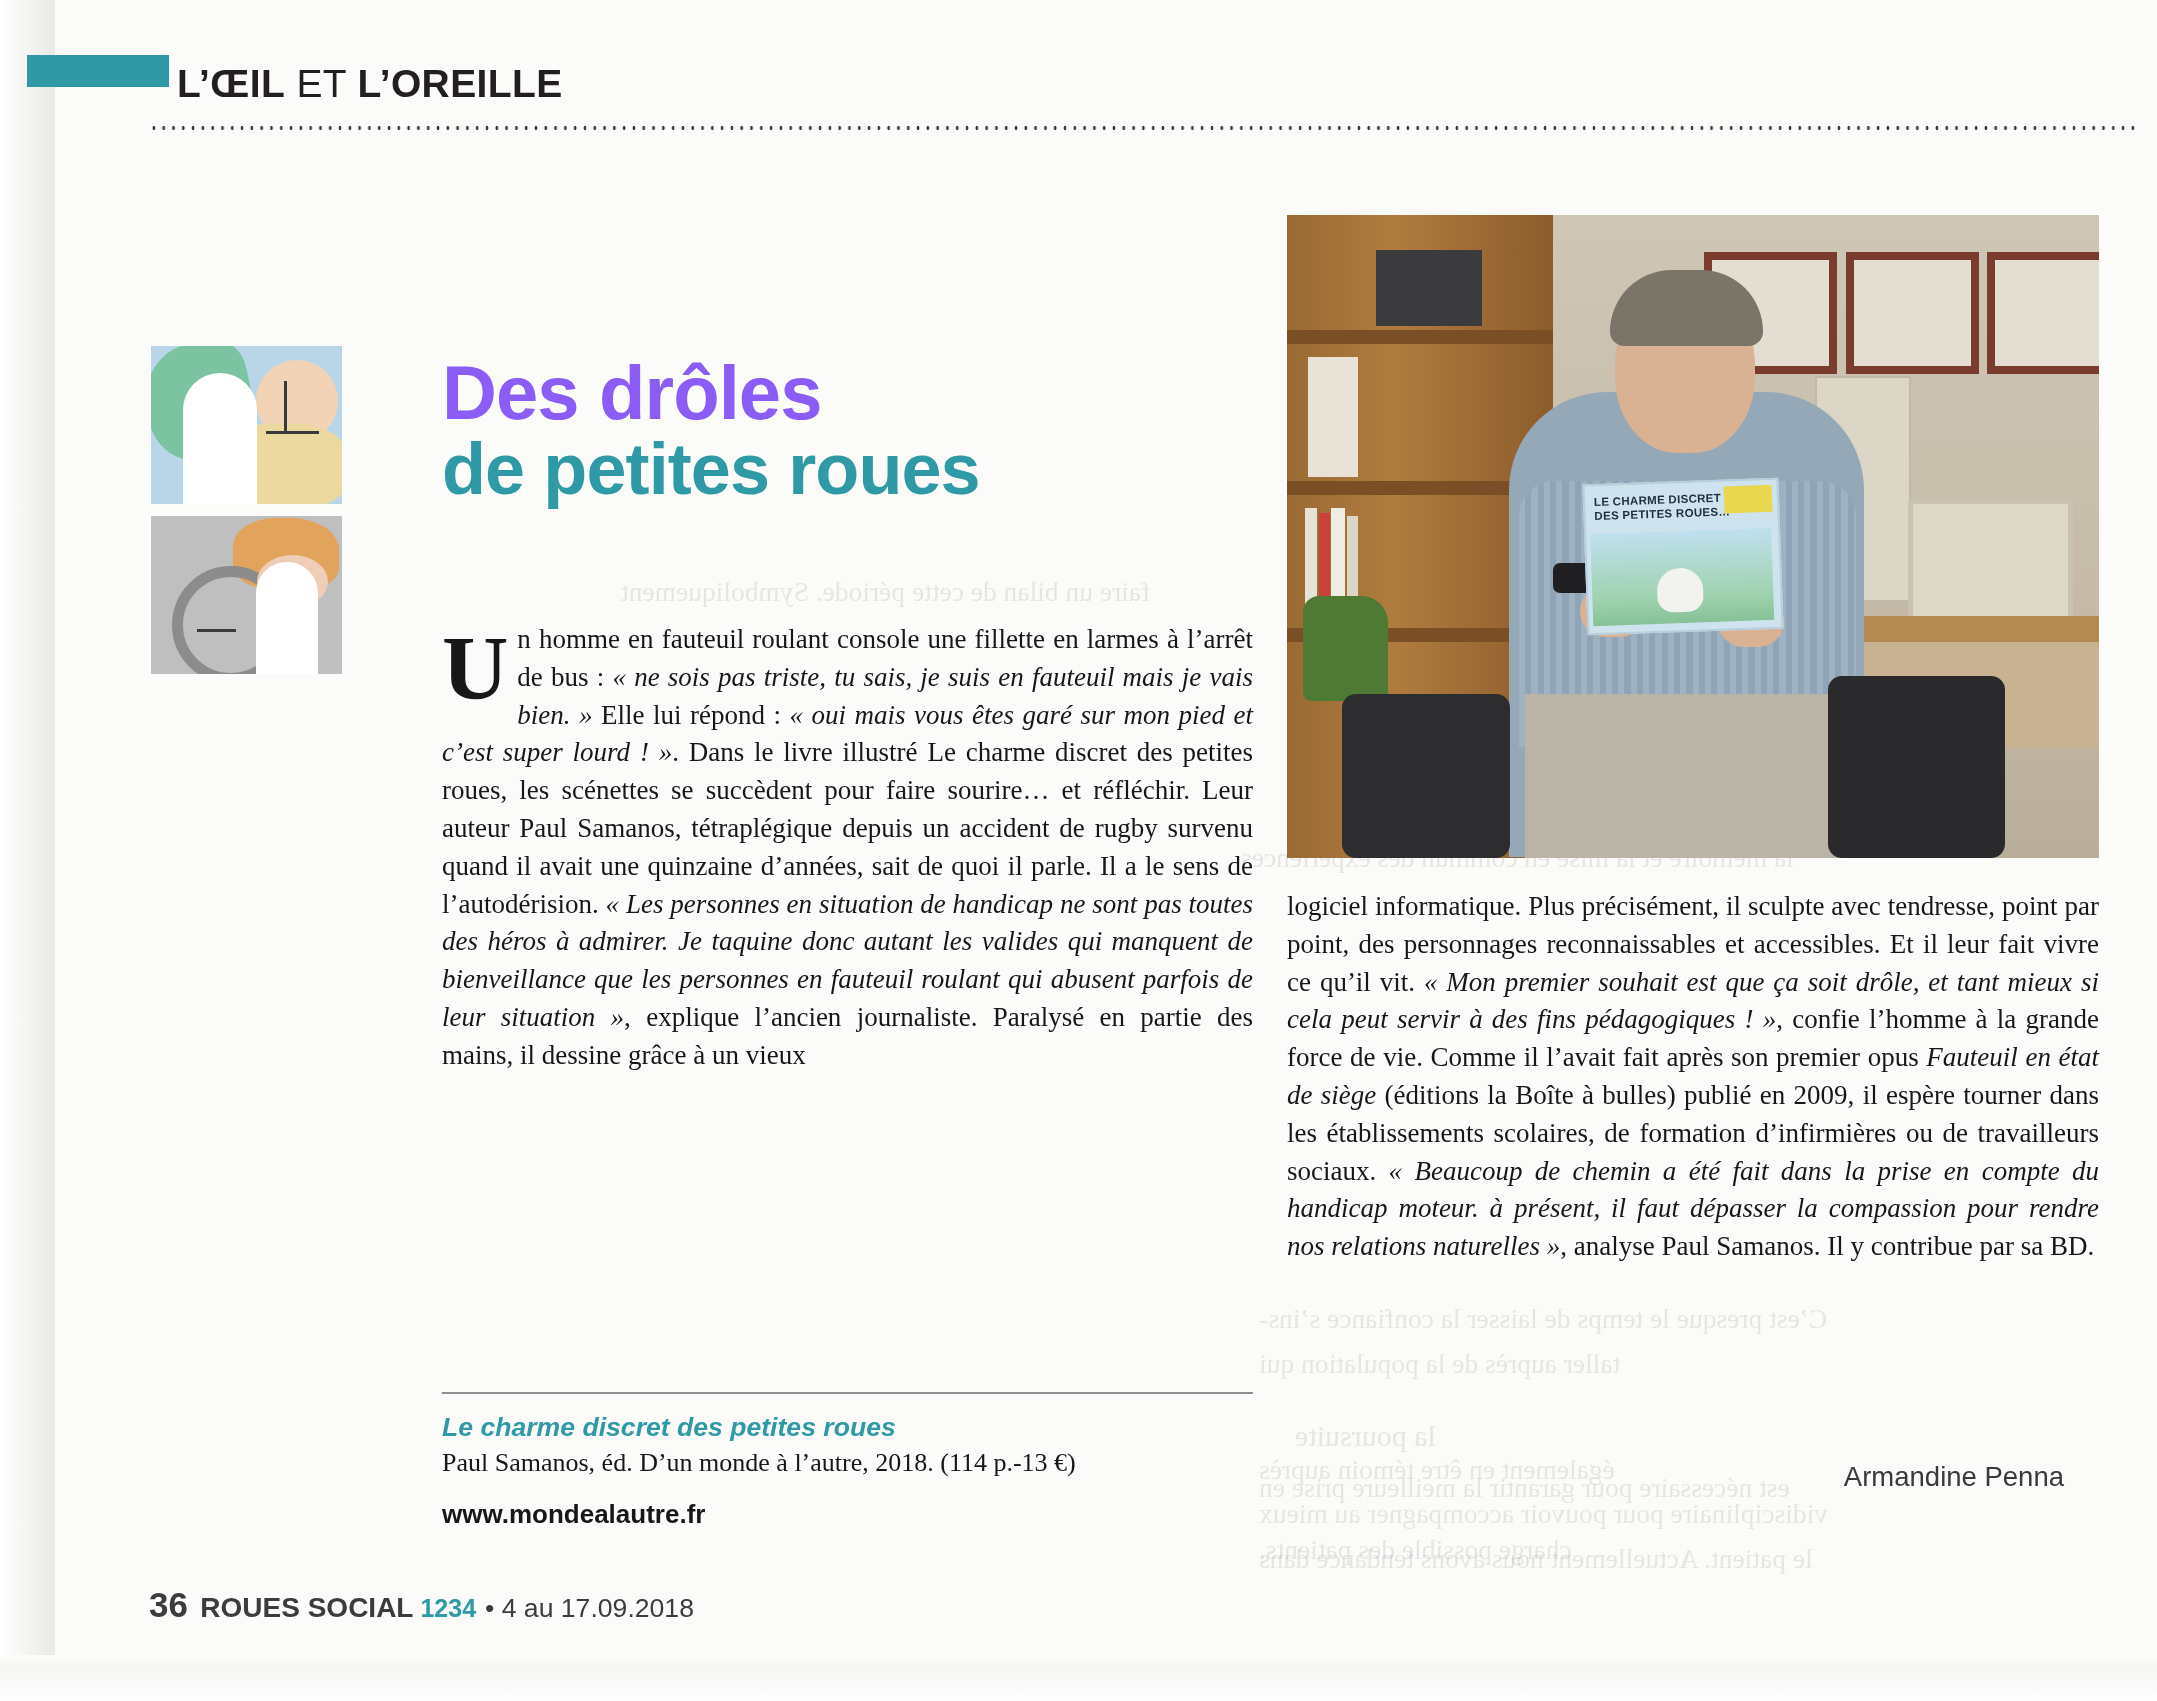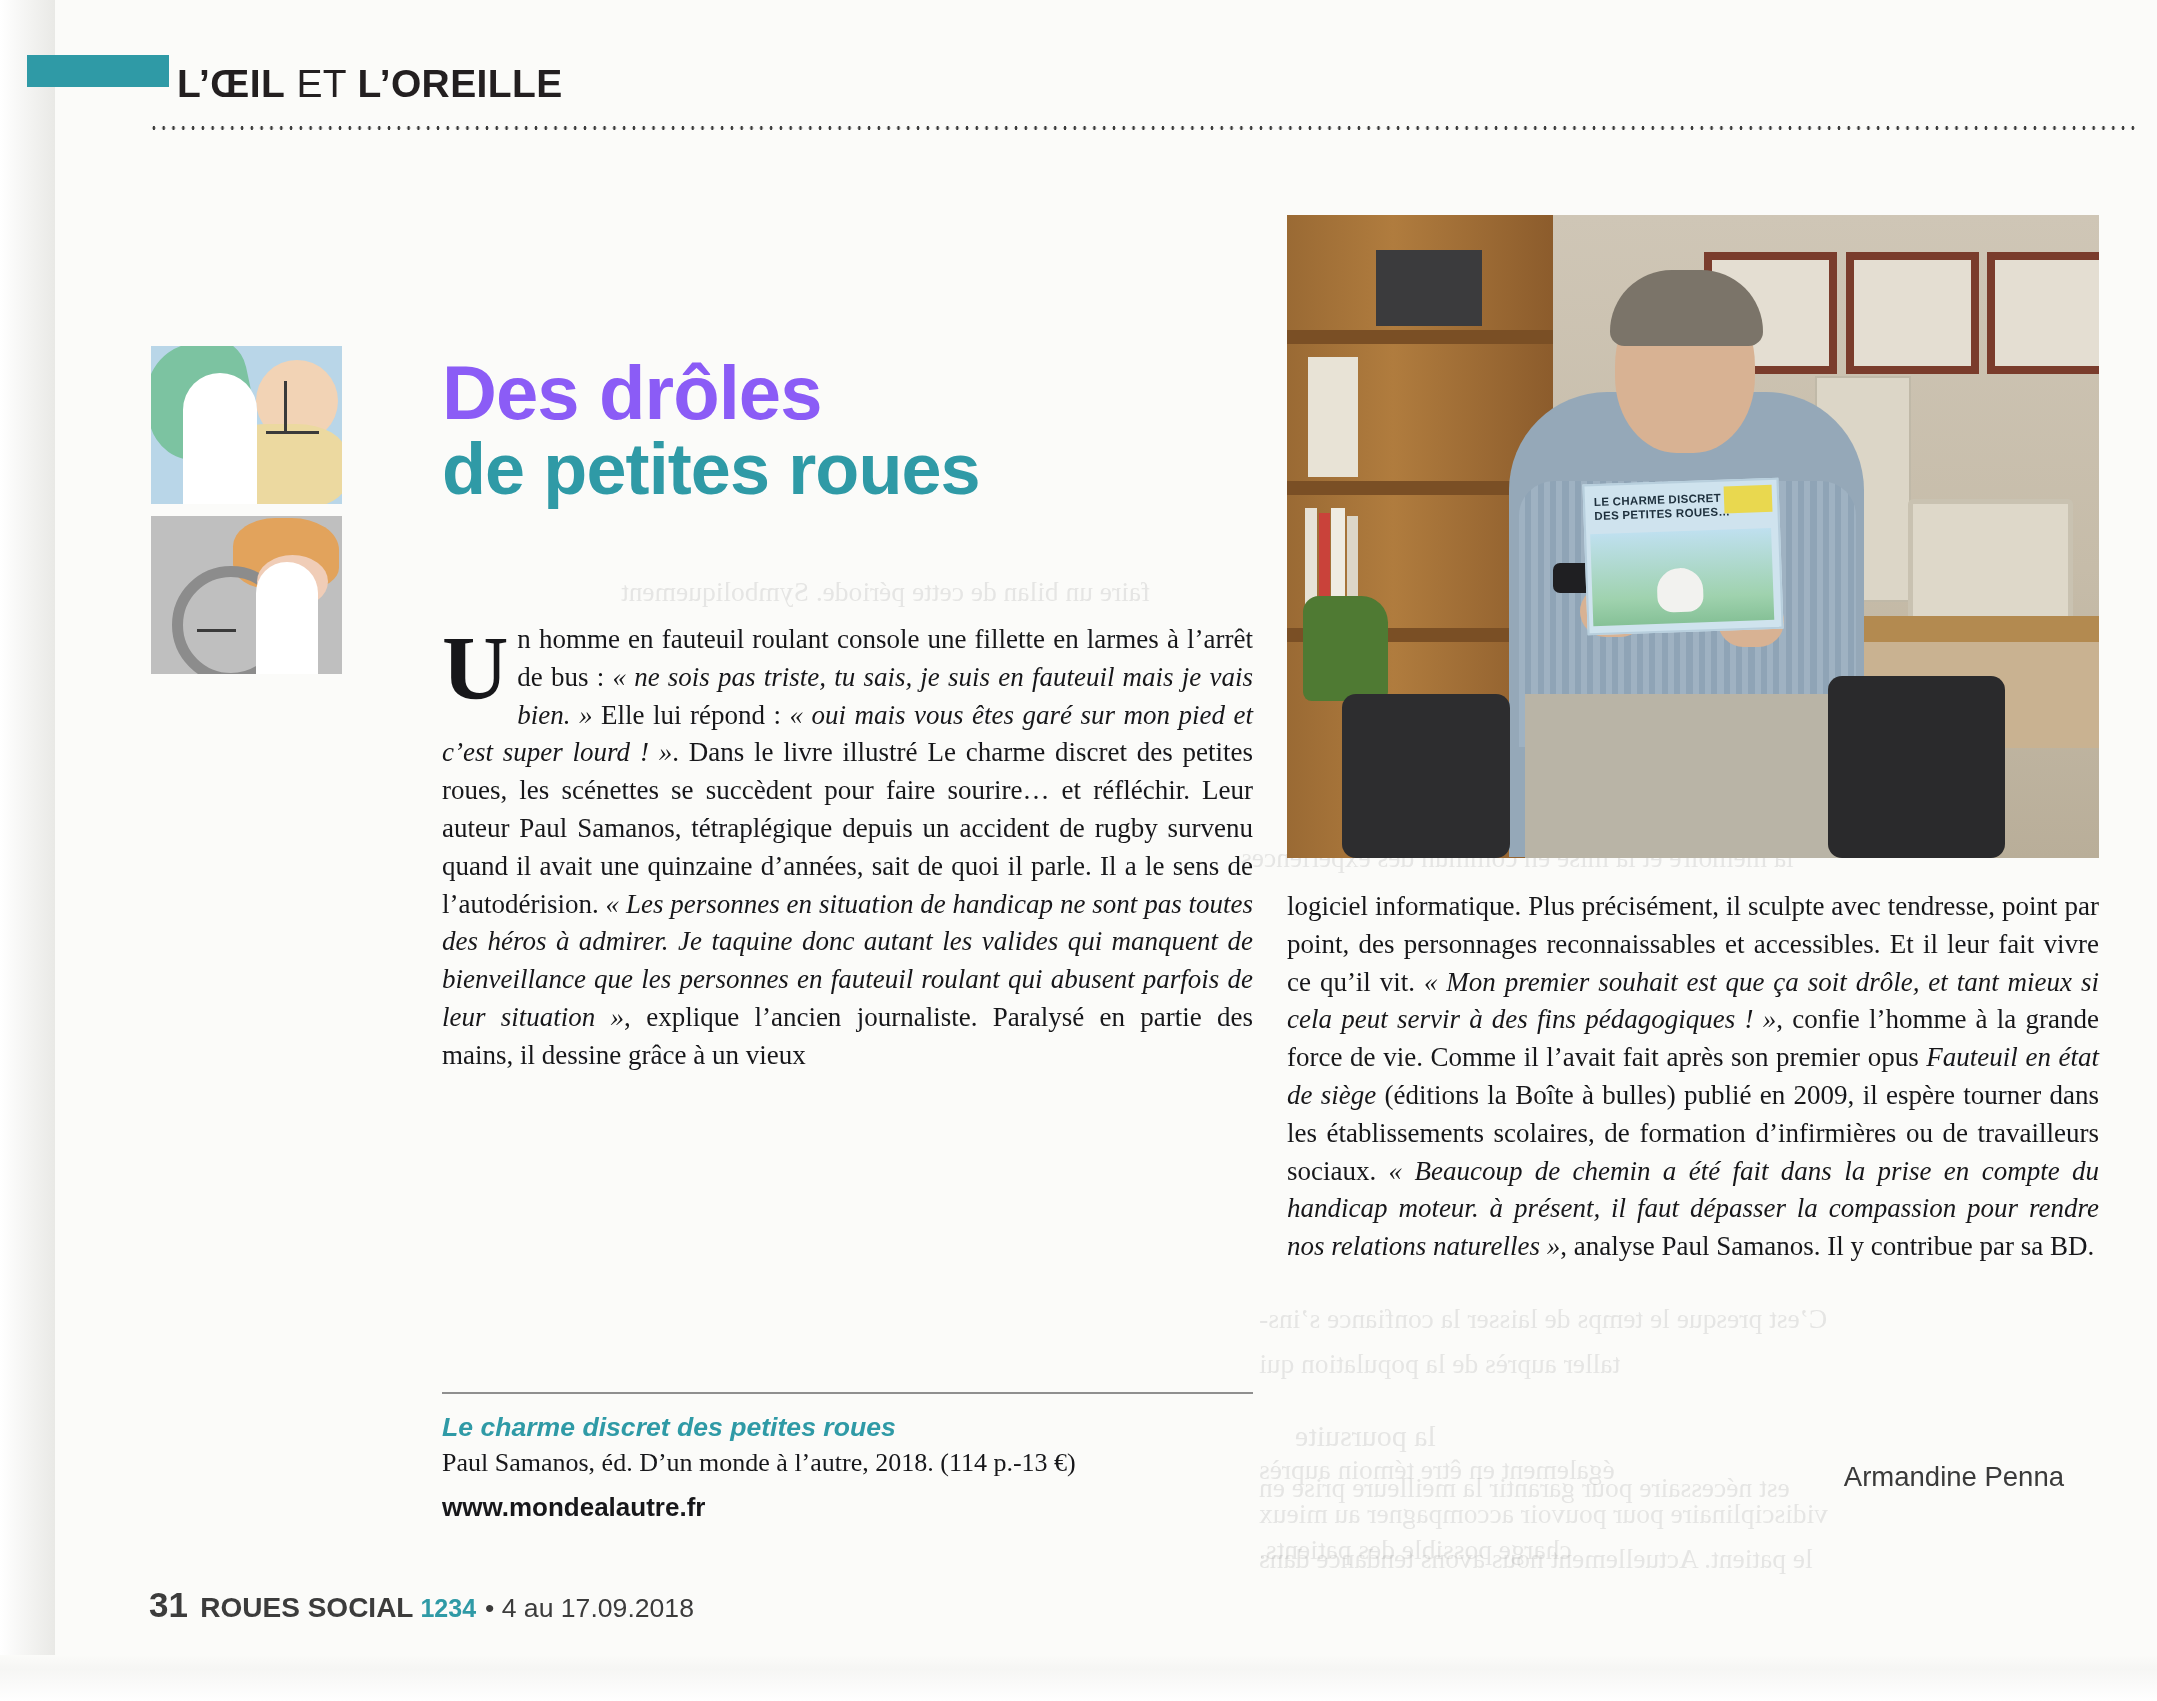--- a/index.html
+++ b/index.html
@@ -397,21 +397,21 @@
     font-style: italic;
     font-weight: bold;
     font-size: 26.6px;
     color: #2f9aa6;
     margin-bottom: 5.3px;
   }
   .ref-line {
     font-family: "Liberation Serif", serif;
     font-size: 26px;
     color: #17171a;
-    margin-bottom: 14px;
+    margin-bottom: 21px;
   }
   .ref-url {
     font-family: "Liberation Sans", sans-serif;
     font-weight: bold;
     font-size: 26px;
     color: #17171a;
   }
 
   
   .byline {
@@ -560,17 +560,17 @@
   <div class="ref-rule"></div>
   <div class="ref">
     <div class="ref-title">Le charme discret des petites roues</div>
     <div class="ref-line">Paul Samanos, éd. D’un monde à l’autre, 2018. (114 p.-13 €)</div>
     <div class="ref-url">www.mondealautre.fr</div>
   </div>
 
   <div class="byline">Armandine Penna</div>
 
   <div class="footer">
-    <span class="pagenum">31</span><span class="mag">ROUES SOCIAL</span><span class="issue">1234</span><span class="date">• 4 au 17.09.2018</span>
+    <span class="pagenum">36</span><span class="mag">ROUES SOCIAL</span><span class="issue">1234</span><span class="date">• 4 au 17.09.2018</span>
   </div>
 
 </div>
 
 
 </body></html>

